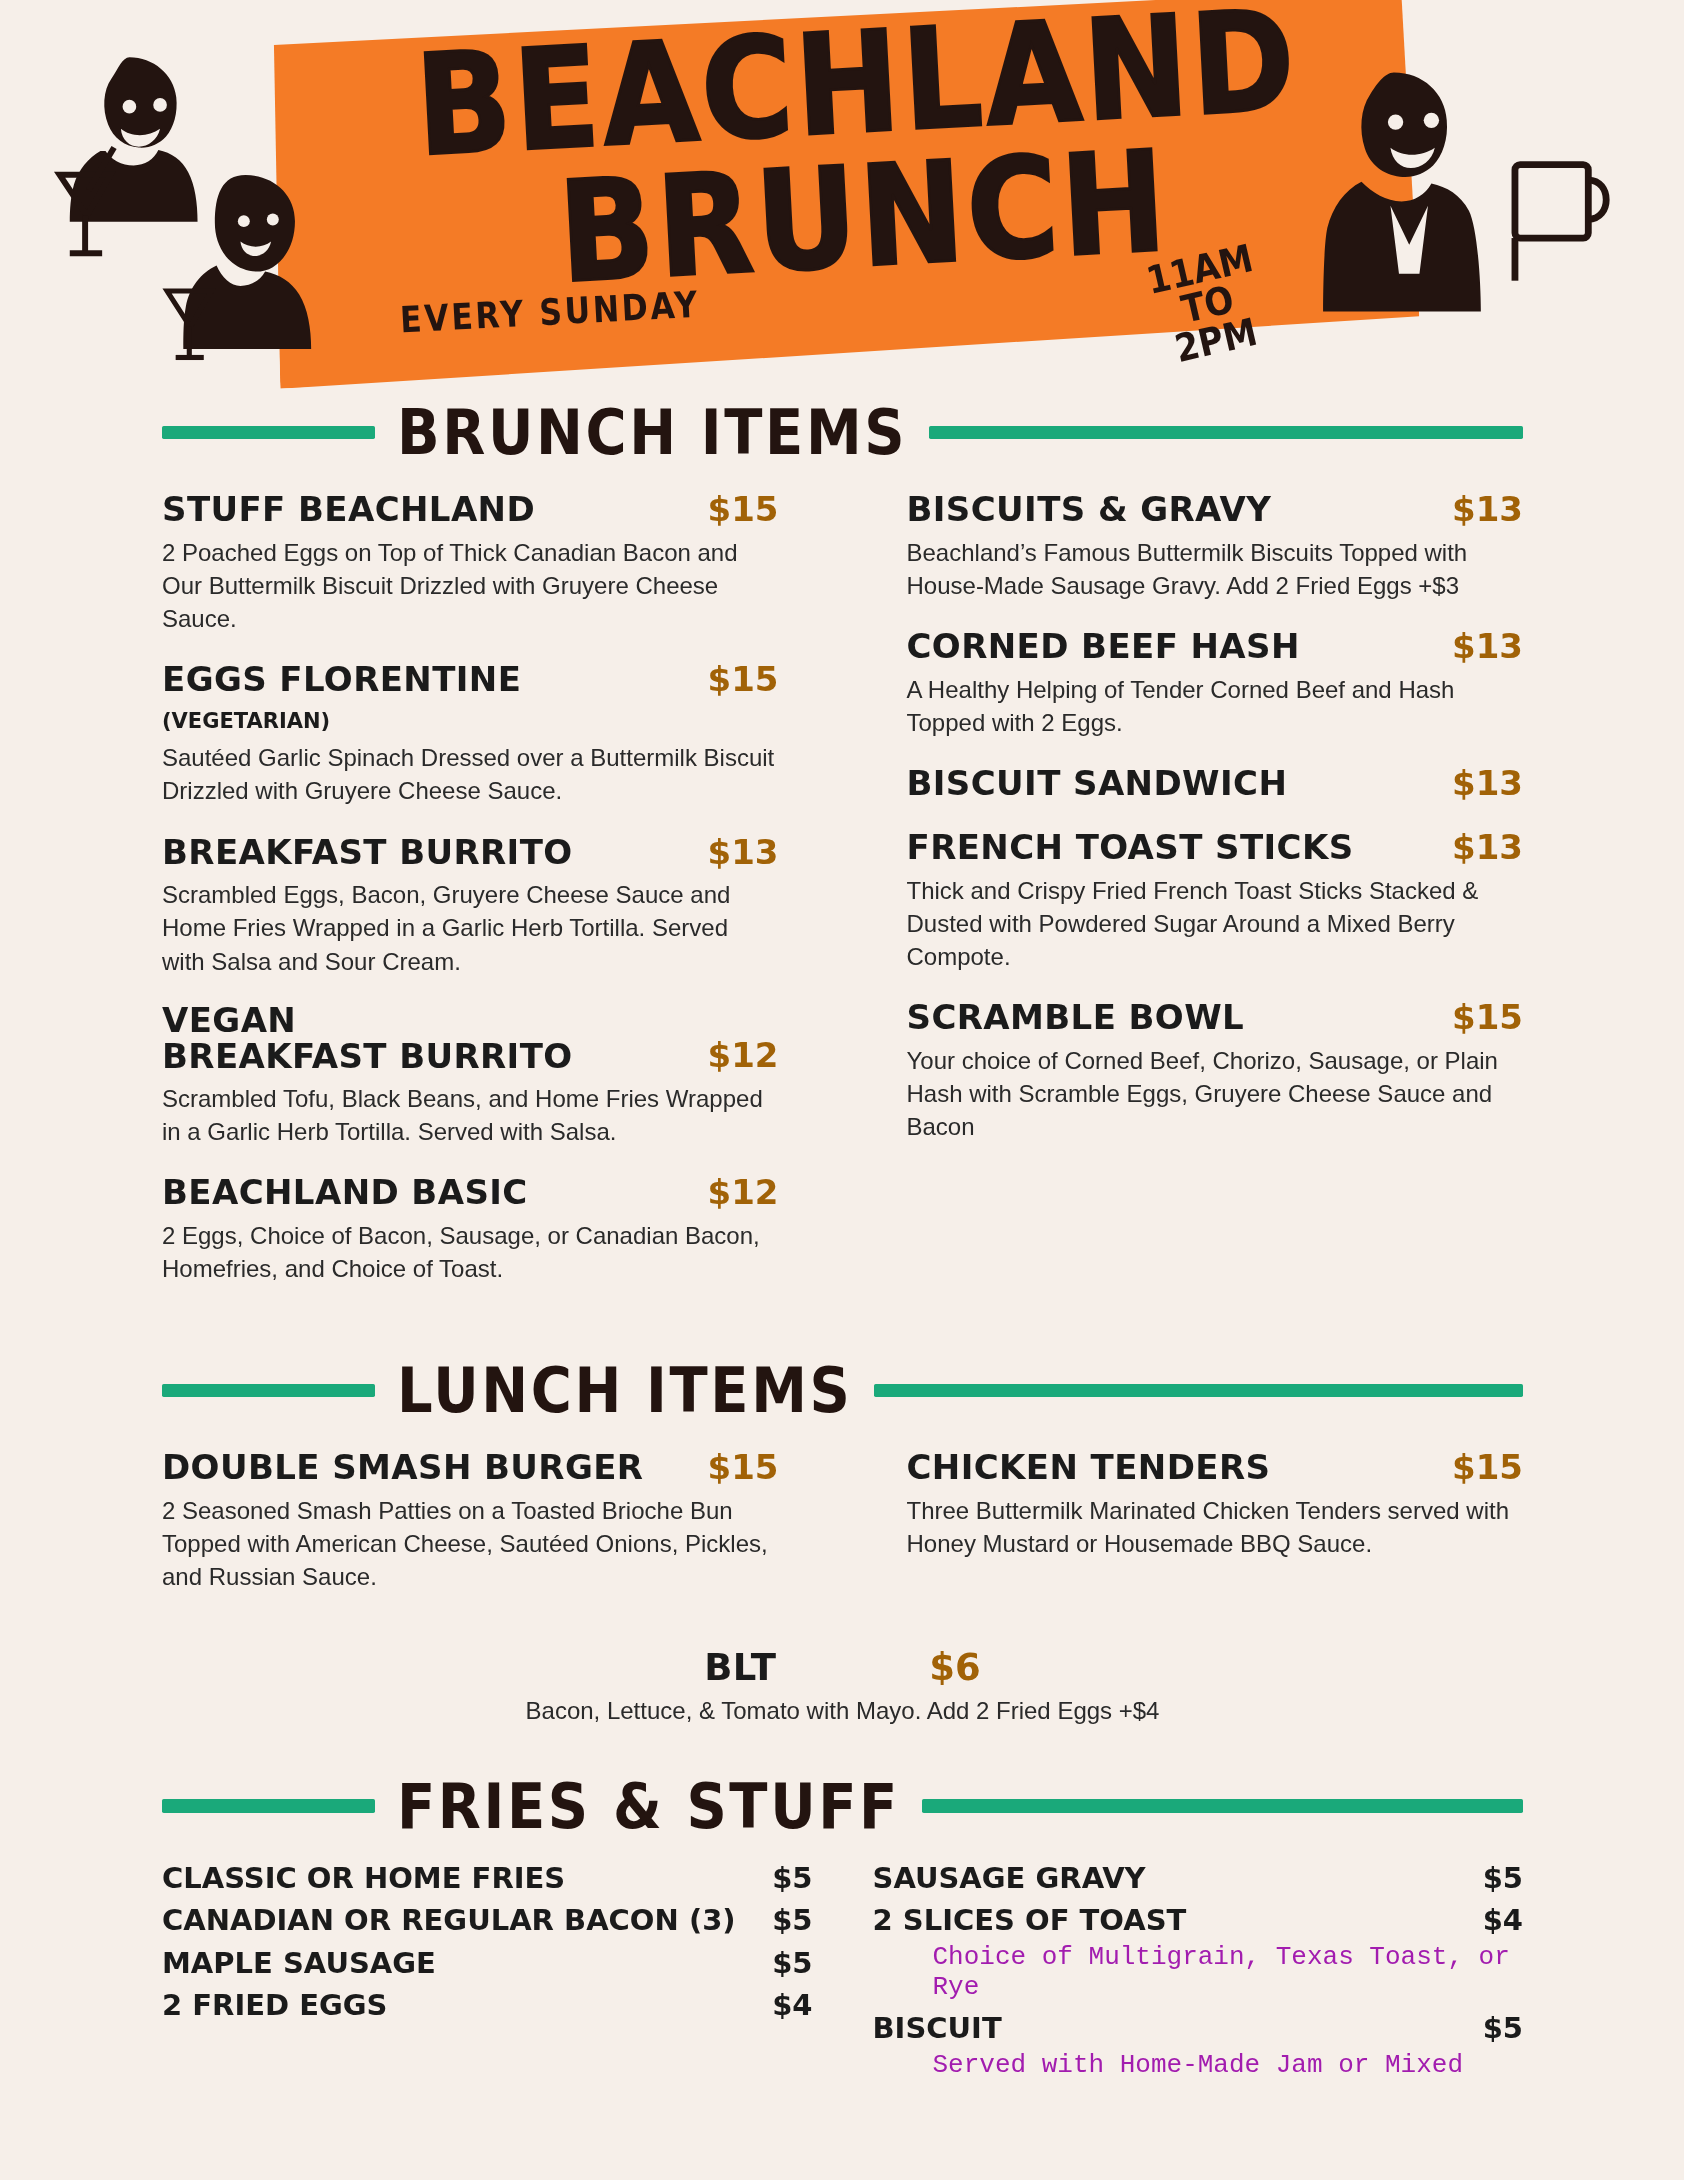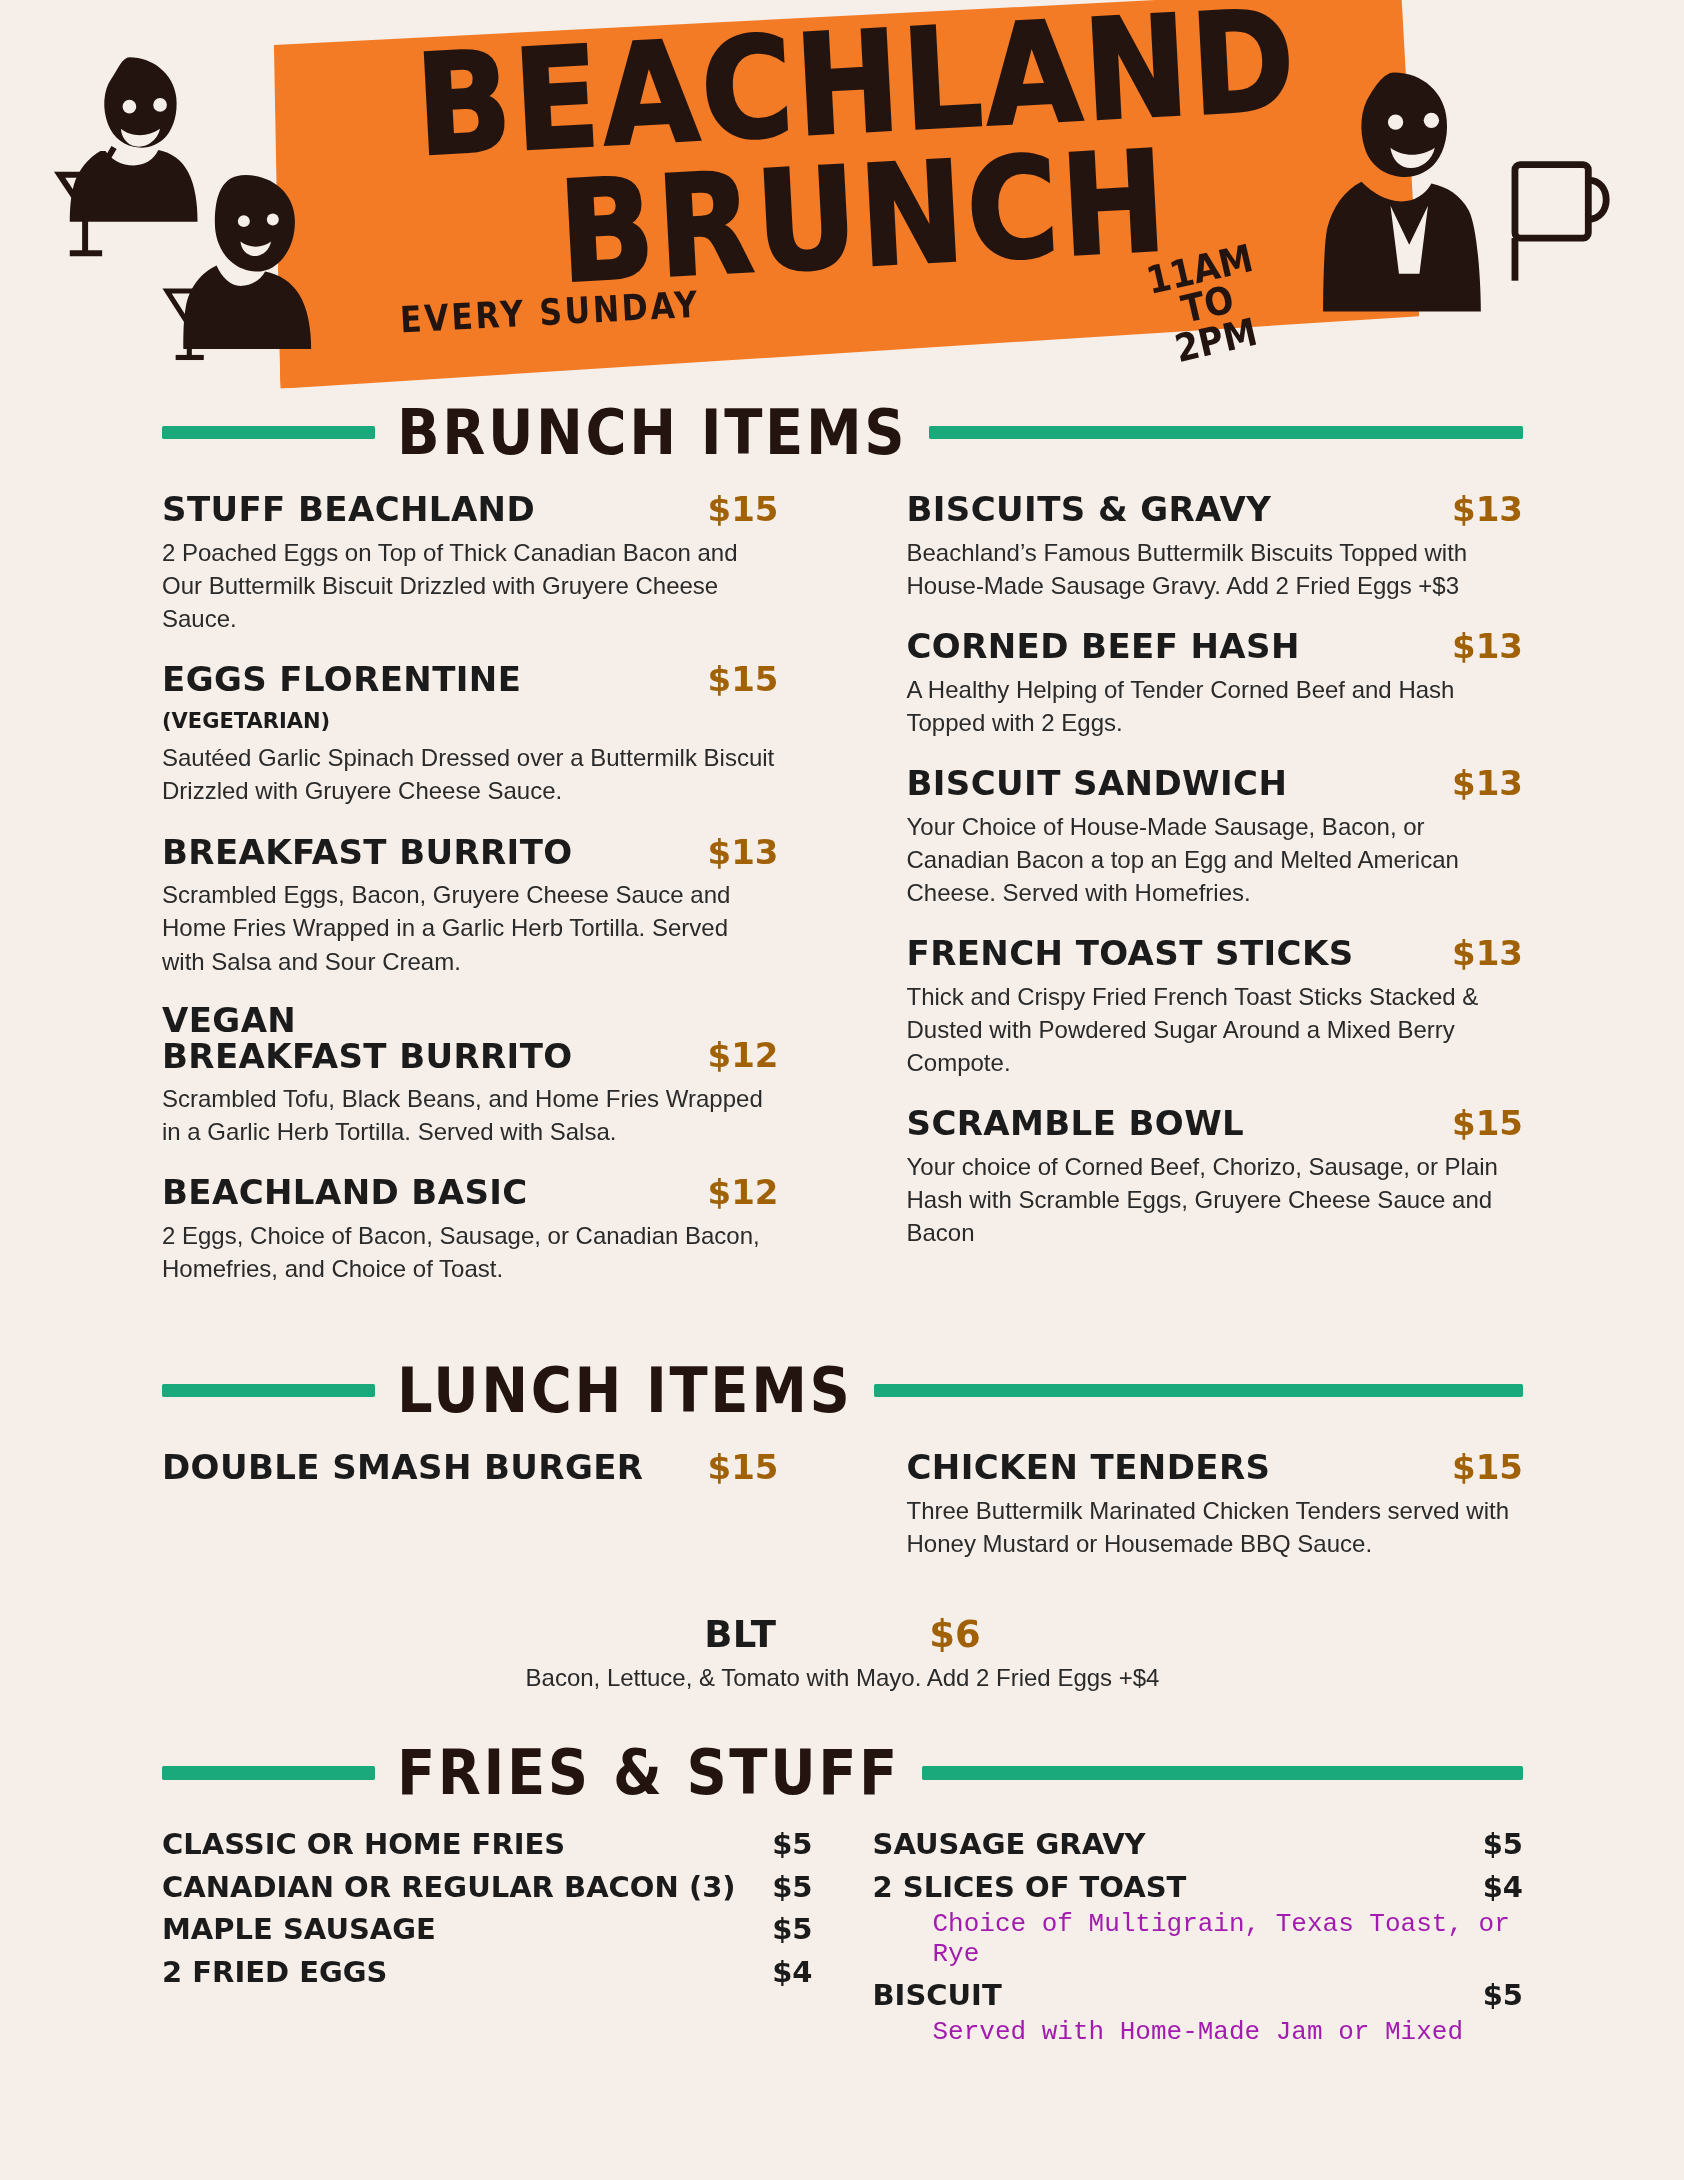--- a/index.html
+++ b/index.html
@@ -353,21 +353,20 @@
         <div class="item-price">$13</div>
       </div>
       <div class="item-desc">A Healthy Helping of Tender Corned Beef and Hash Topped with 2 Eggs.</div>
     </div>
 
     <div class="item">
       <div class="item-head">
         <div class="item-name">BISCUIT SANDWICH</div>
         <div class="item-price">$13</div>
       </div>
-      <div class="item-desc">Your Choice of House-Made Sausage, Bacon, or Canadian Bacon a top an Egg and Melted American Cheese. Served with Homefries.</div>
     </div>
 
     <div class="item">
       <div class="item-head">
         <div class="item-name">FRENCH TOAST STICKS</div>
         <div class="item-price">$13</div>
       </div>
       <div class="item-desc">Thick and Crispy Fried French Toast Sticks Stacked &amp; Dusted with Powdered Sugar Around a Mixed Berry Compote.</div>
     </div>
 
@@ -390,20 +389,21 @@
   <div class="bar"></div>
 </div>
 
 <div class="menu-grid">
   <div class="col">
     <div class="item">
       <div class="item-head">
         <div class="item-name">DOUBLE SMASH BURGER</div>
         <div class="item-price">$15</div>
       </div>
+      <div class="item-desc">2 Seasoned Smash Patties on a Toasted Brioche Bun Topped with American Cheese, Sautéed Onions, Pickles, and Russian Sauce.</div>
     </div>
   </div>
   <div class="col">
     <div class="item">
       <div class="item-head">
         <div class="item-name">CHICKEN TENDERS</div>
         <div class="item-price">$15</div>
       </div>
       <div class="item-desc">Three Buttermilk Marinated Chicken Tenders served with Honey Mustard or Housemade BBQ Sauce.</div>
     </div>

